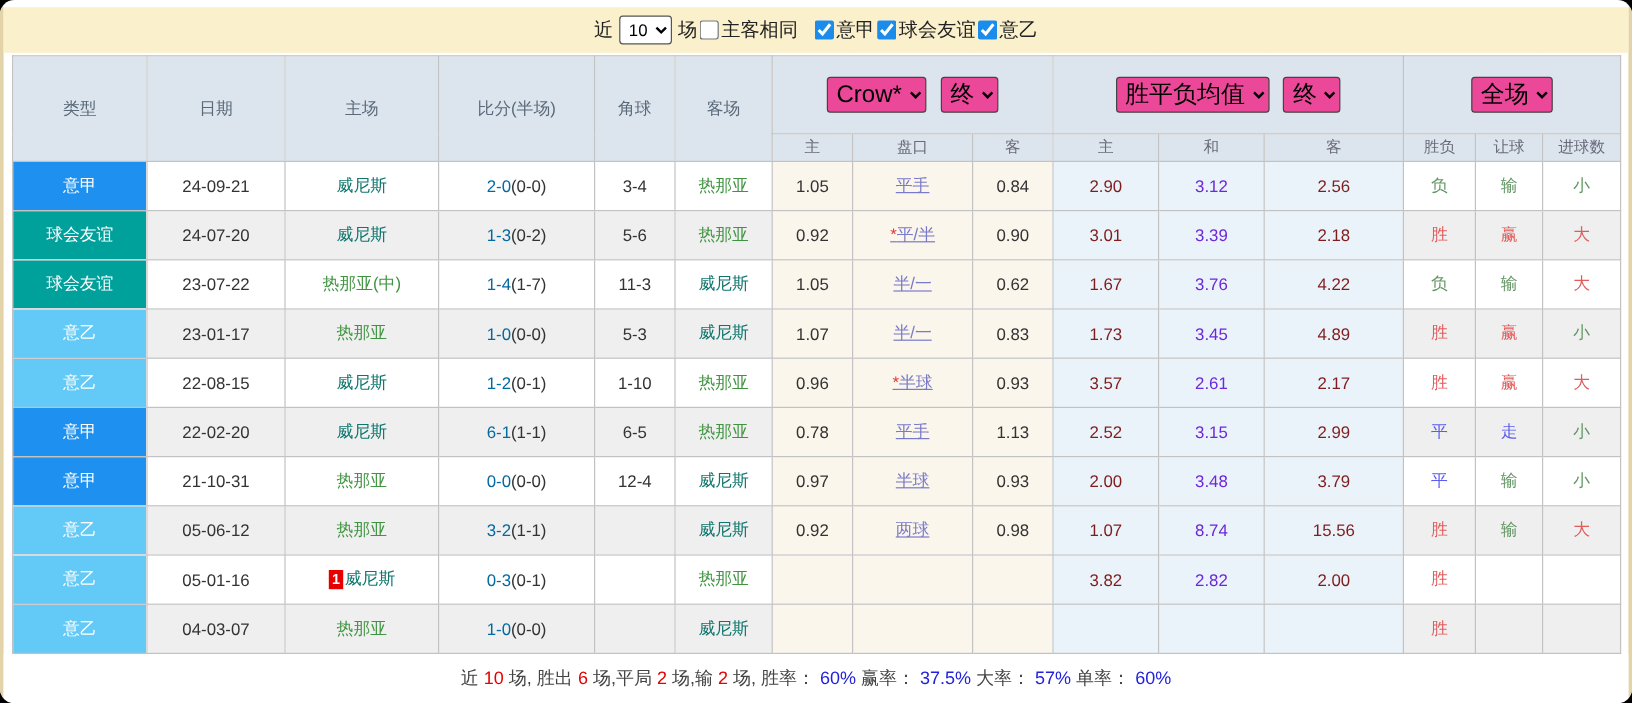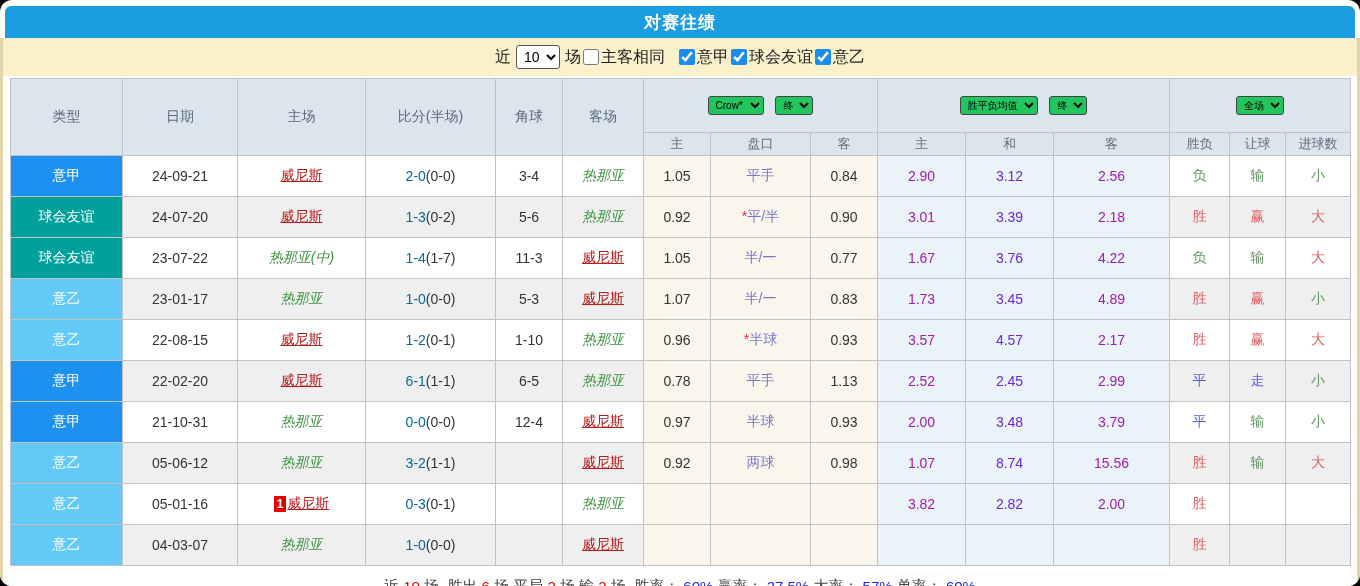--- a/index.html
+++ b/index.html
@@ -9,53 +9,50 @@
   .filter-bar{height:38px;background:#fbf0cc;display:flex;align-items:center;justify-content:center;font-size:16px;color:#222;}
   .filter-bar select{margin:0 5px;font-size:14px;background:#fff;color:#000;border:1px solid #555;border-radius:3px;padding:2px 3px;}
   .filter-bar input[type=checkbox]{width:16px;height:16px;accent-color:#1b8ceb;margin:0 2px;vertical-align:-3px;}
   .filter-bar .cb-same{margin-left:10px;margin-right:4px;}
   .filter-bar label{display:inline-flex;align-items:center;}
   table{border-collapse:collapse;table-layout:fixed;width:1340px;margin:2px 7px 0;font-size:14px;}
   th,td{border:1px solid #c2c2c2;text-align:center;padding:0;overflow:hidden;white-space:nowrap;}
   thead th{background:#dce5ee;color:#5a6a7a;font-weight:normal;font-size:14px;}
   tr.sel-row th{height:32px;}
   tr.sub-row th{height:22px;font-size:13px;color:#6a6a7a;}
-  thead select{font-size:10px;background:#22c55e;color:#000;border:1px solid #444;border-radius:3px;padding:2px 3px;margin:17px 4px;}
+  thead select{font-size:20px;background:#ec4899;color:#000;border:1px solid #444;border-radius:3px;padding:2px 3px;margin:17px 4px;}
   tbody td{height:40px;background:#fff;color:#333;}
   tbody tr:nth-child(even) td{background:#efefef;}
   tbody td.ah{background:#fbf6ec !important;}
-  tbody td.eu{background:#eaf3fa !important;color:#a21caf;}
+  tbody td.eu{background:#eaf3fa !important;color:#7f1d1d;}
   tbody td.eu.mid{color:#6d28d9;}
   td.type{color:#fff;}
   td.type[data-league="seriea"]{background:#1e90f0 !important;}
   td.type[data-league="friendly"]{background:#00a09b !important;}
   td.type[data-league="serieb"]{background:#63c9f6 !important;}
-  span[data-color="team-dark"]{color:#b91c1c;text-decoration:underline;}
-  span[data-color="team-green"]{color:#3f9440;font-style:italic;}
+  span[data-color="team-dark"]{color:#0f766e;}
+  span[data-color="team-green"]{color:#3f9440;}
   td .ft{color:#0369a1;}
   td .ht{color:#333;}
-  td.line{color:#7979c9;}
+  td.line{color:#7979c9;text-decoration:underline;}
   td.line .star{color:#e83333;}
   td.res[data-color="red"]{color:#e05d5d;}
   td.res[data-color="green"]{color:#639663;}
   td.res[data-color="blue"]{color:#5c5cf0;}
   .badge{display:inline-block;background:#e60000;color:#fff;font-size:12px;line-height:16px;padding:0 3px;margin-right:1px;font-weight:bold;}
   .badge:empty{display:none;}
   .footer{height:40px;display:flex;align-items:center;justify-content:center;font-size:15px;color:#444;background:#fff;}
   .fseg{white-space:pre;}
   .fseg[data-color="red"]{color:#e60000;}
   .fseg[data-color="blue"]{color:#2222dd;}
 </style>
 </head>
 <body>
 
 <div class="widget">
-  <div class="title-bar">
-    <span>对赛往绩</span>
-  </div>
   <div class="body-wrap">
     <div class="filter-bar">
       <span>近</span>
       <select>
         <option>10</option>
       </select>
       <span>场</span>
       <label>
         <input class="cb-same" type="checkbox" style="">
         <span>主客相同</span>
@@ -186,21 +183,21 @@
             <span class="ft">1-4</span><span class="ht">(1-7)</span>
           </td>
           <td>11-3</td>
           <td>
             <span data-color="team-dark">威尼斯</span>
           </td>
           <td class="ah">1.05</td>
           <td class="ah line">
             <span class="star"></span><span>半/一</span>
           </td>
-          <td class="ah">0.77</td>
+          <td class="ah">0.62</td>
           <td class="eu">1.67</td>
           <td class="eu mid">3.76</td>
           <td class="eu">4.22</td>
           <td class="res" data-color="green">负</td>
           <td class="res" data-color="green">输</td>
           <td class="res" data-color="red">大</td>
         </tr>
           <tr>
           <td class="type" data-league="serieb">意乙</td>
           <td>23-01-17</td>
@@ -238,21 +235,21 @@
           <td>1-10</td>
           <td>
             <span data-color="team-green">热那亚</span>
           </td>
           <td class="ah">0.96</td>
           <td class="ah line">
             <span class="star">*</span><span>半球</span>
           </td>
           <td class="ah">0.93</td>
           <td class="eu">3.57</td>
-          <td class="eu mid">4.57</td>
+          <td class="eu mid">2.61</td>
           <td class="eu">2.17</td>
           <td class="res" data-color="red">胜</td>
           <td class="res" data-color="red">赢</td>
           <td class="res" data-color="red">大</td>
         </tr>
           <tr>
           <td class="type" data-league="seriea">意甲</td>
           <td>22-02-20</td>
           <td>
             <span data-color="team-dark">威尼斯</span>
@@ -263,21 +260,21 @@
           <td>6-5</td>
           <td>
             <span data-color="team-green">热那亚</span>
           </td>
           <td class="ah">0.78</td>
           <td class="ah line">
             <span class="star"></span><span>平手</span>
           </td>
           <td class="ah">1.13</td>
           <td class="eu">2.52</td>
-          <td class="eu mid">2.45</td>
+          <td class="eu mid">3.15</td>
           <td class="eu">2.99</td>
           <td class="res" data-color="blue">平</td>
           <td class="res" data-color="blue">走</td>
           <td class="res" data-color="green">小</td>
         </tr>
           <tr>
           <td class="type" data-league="seriea">意甲</td>
           <td>21-10-31</td>
           <td>
             <span data-color="team-green">热那亚</span>

